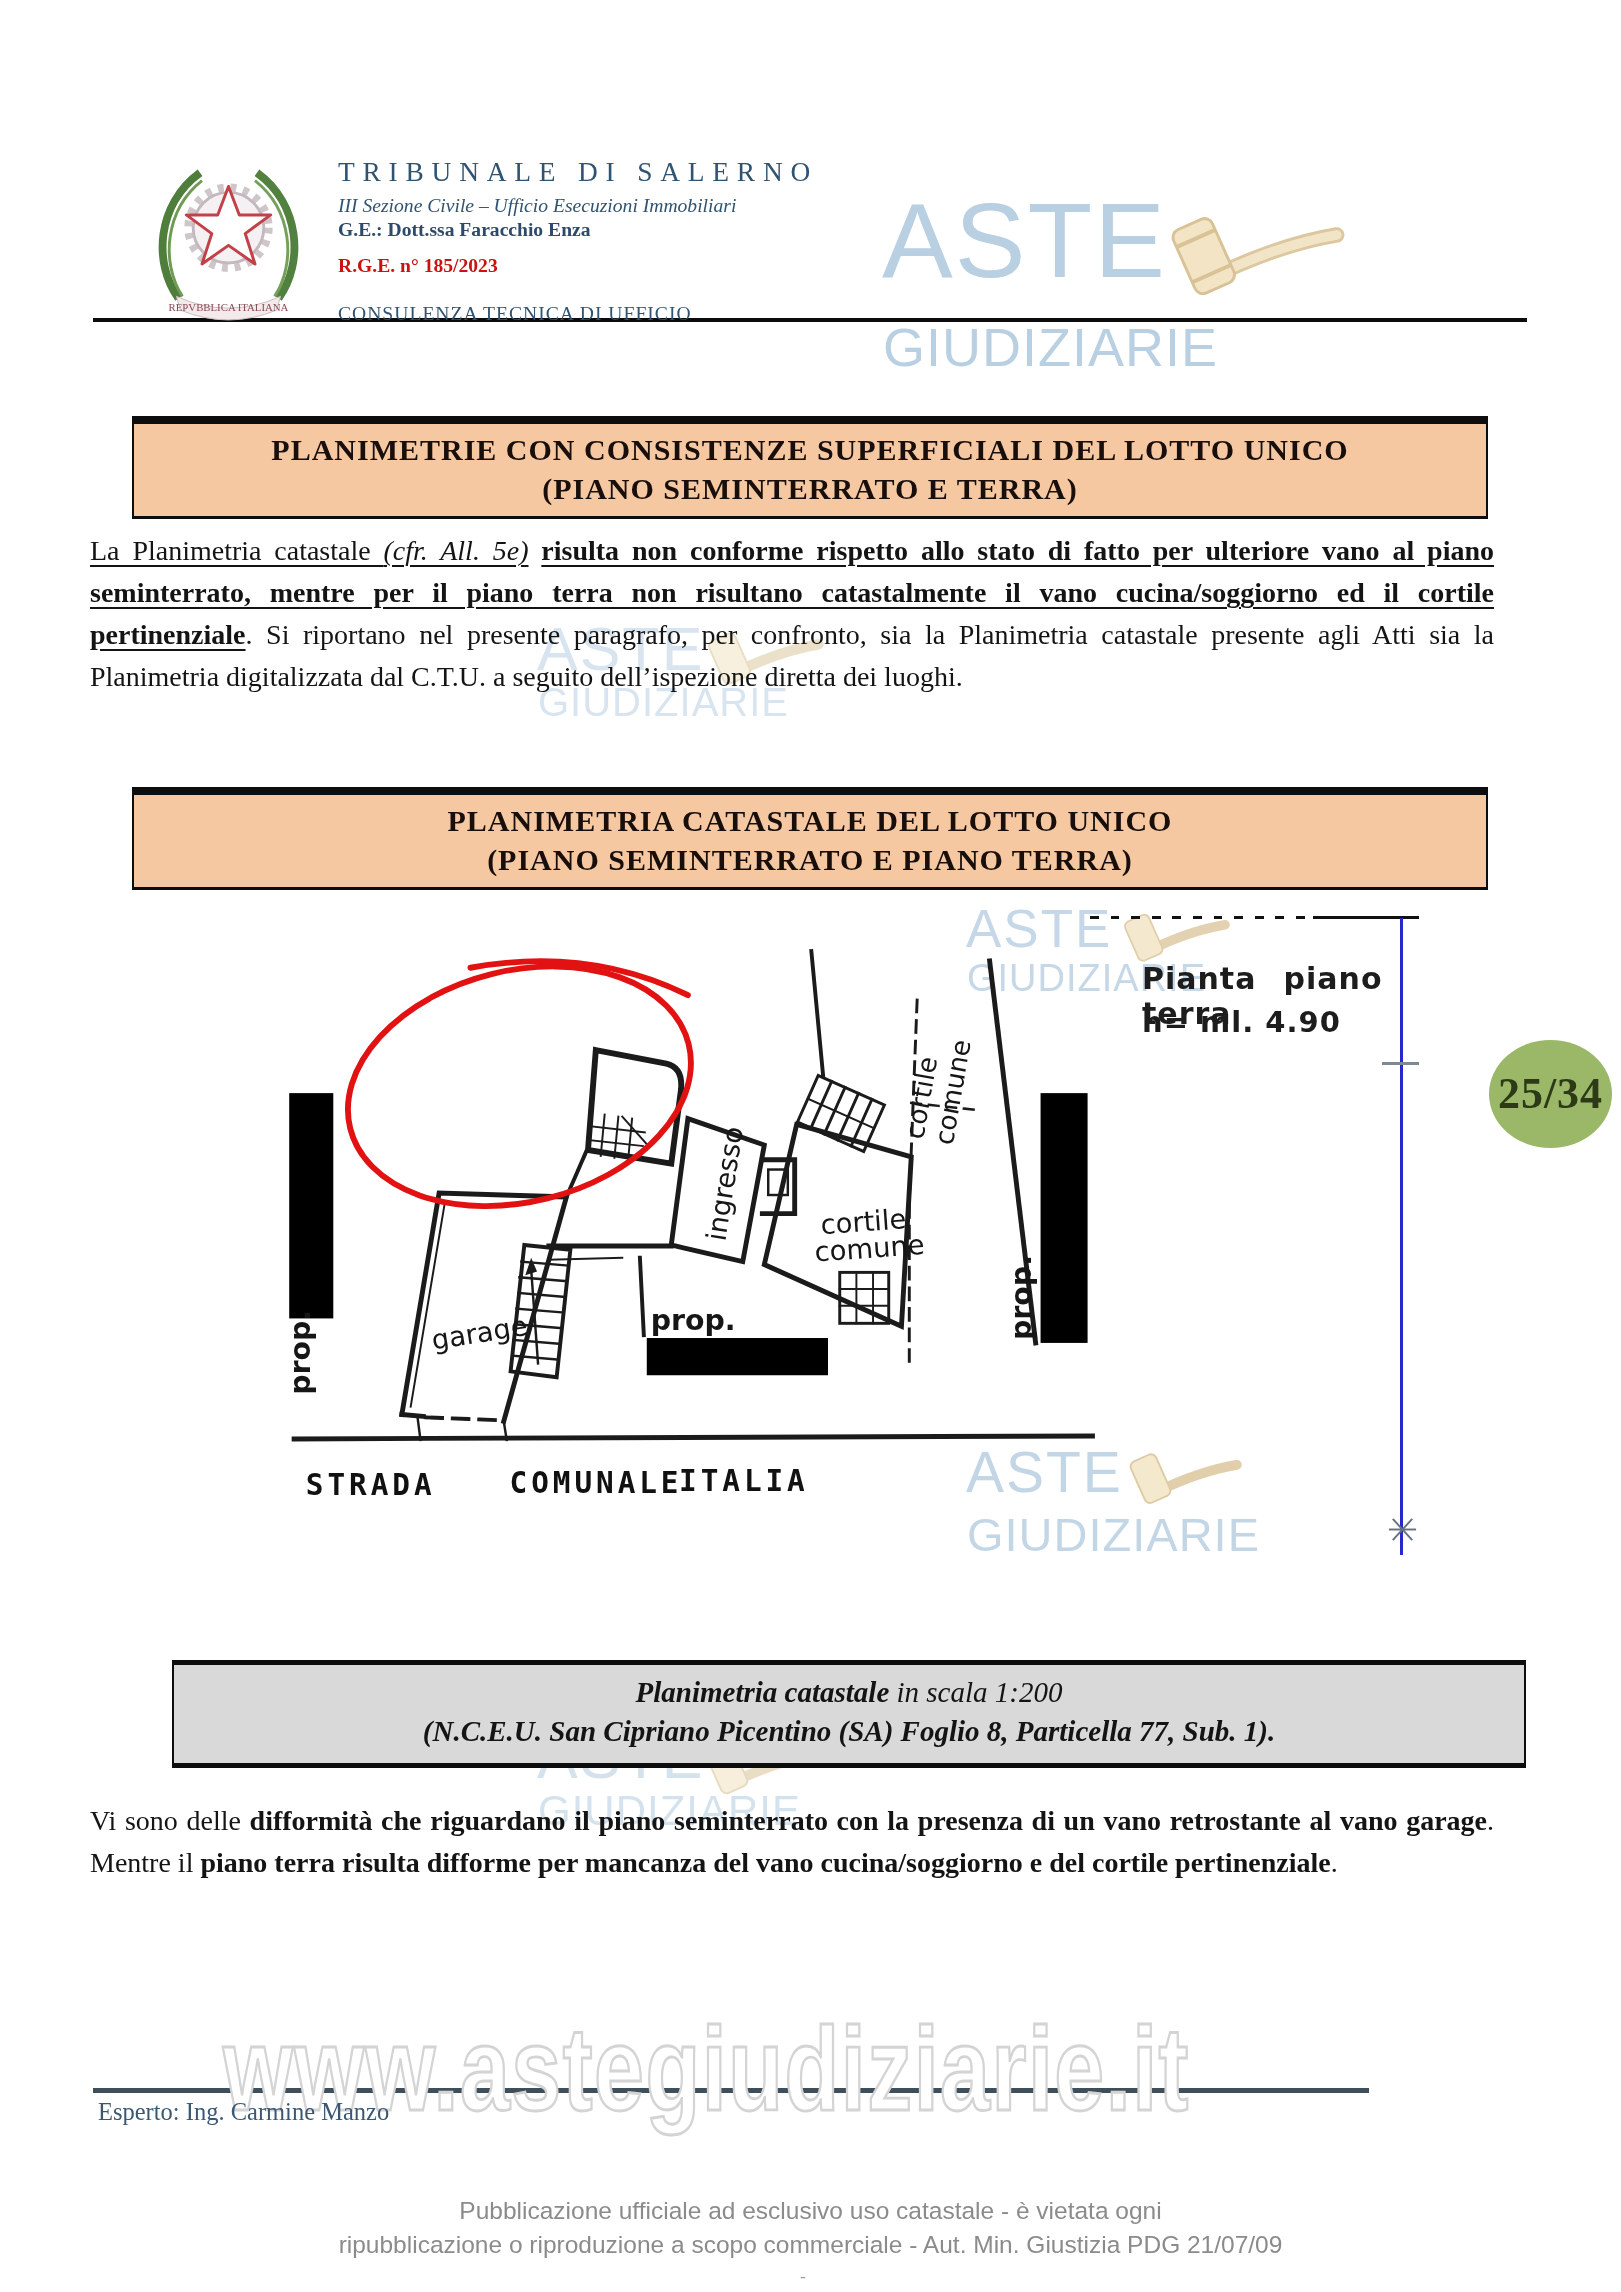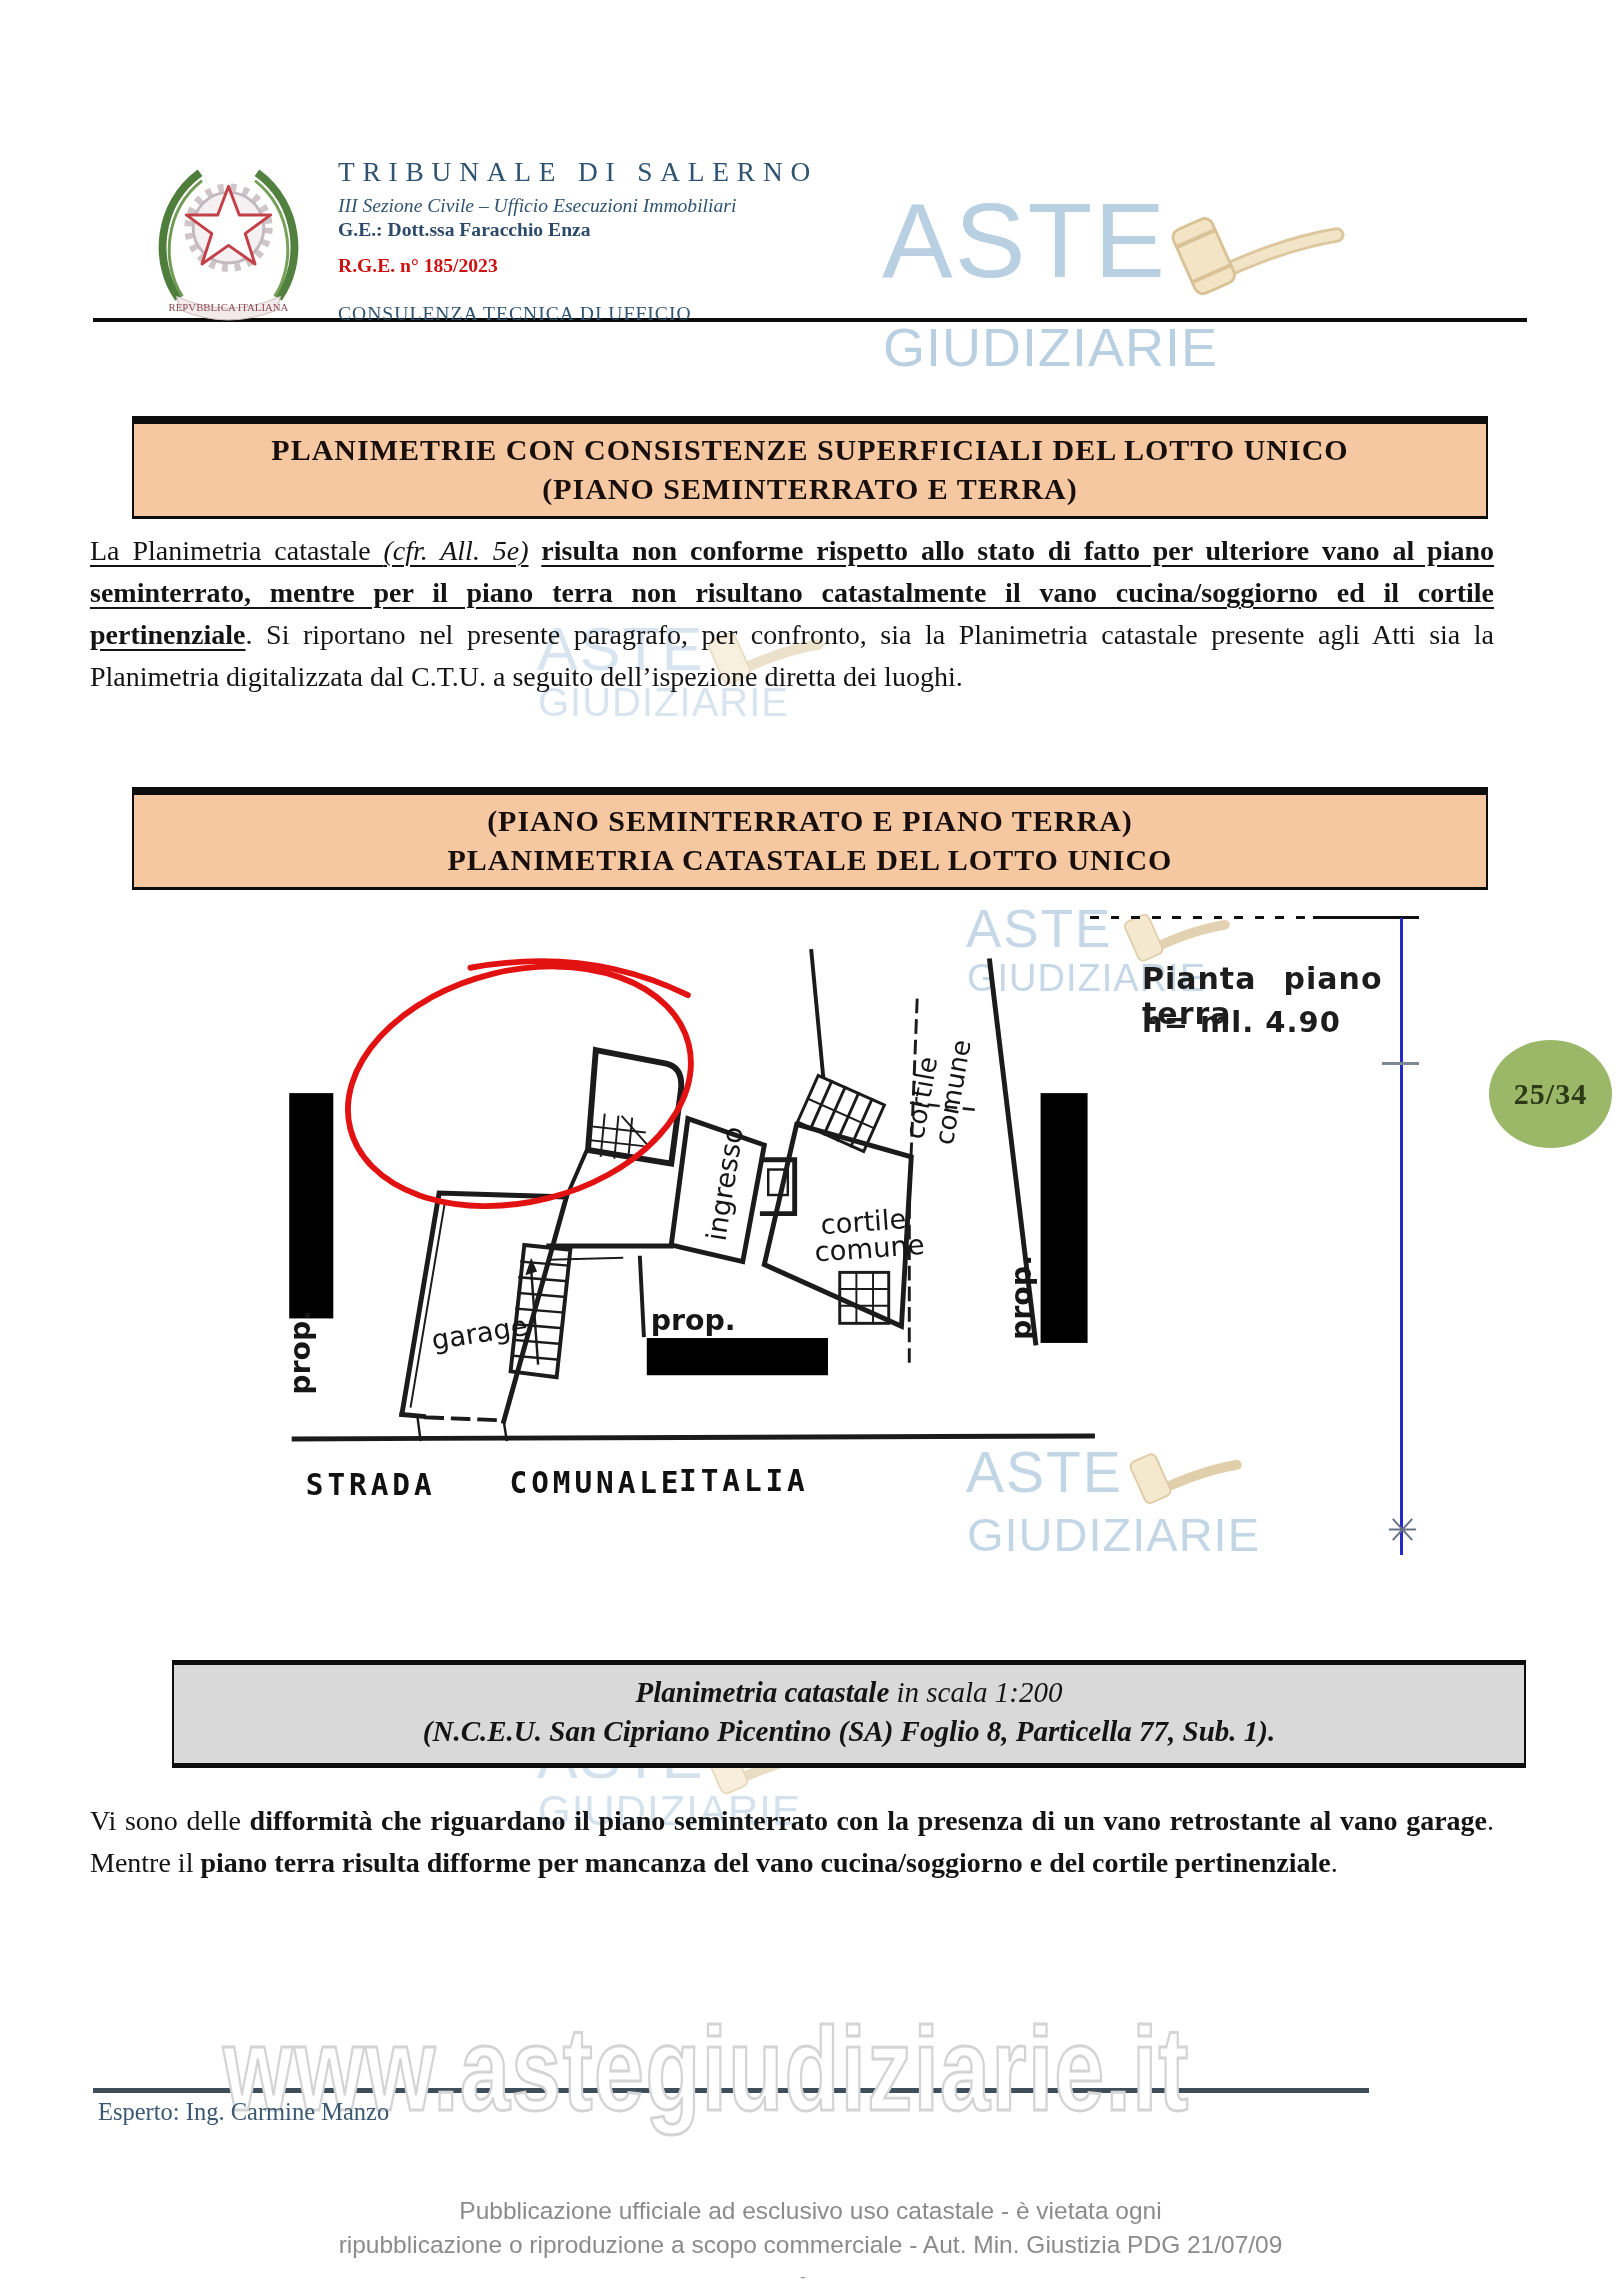--- a/index.html
+++ b/index.html
@@ -70,21 +70,21 @@
              background:repeating-linear-gradient(90deg,#111 0 8.8px,transparent 8.8px 20.6px);}
   .solid-line{position:absolute;left:1137px;top:8.8px;width:106px;height:2.9px;background:#111;z-index:2;}
   .blue-line{position:absolute;left:1224px;top:10.8px;width:2.9px;height:637px;
              background:var(--ruler-blue,#2629c9);z-index:2;}
   .blue-tick{position:absolute;left:1206px;top:155px;width:37px;height:2.9px;background:#7c8894;z-index:2;}
   .star-mark{position:absolute;left:1210px;top:606px;z-index:2;}
 
   
   .badge{position:absolute;left:1489px;top:1040px;width:123px;height:108px;border-radius:50%;
          background:var(--badge-bg,#9bb869);z-index:3;text-align:center;line-height:108px;
-         font-weight:bold;font-size:30px;color:var(--badge-text,#2c3a16);letter-spacing:1px;}
+         font-weight:bold;font-size:44px;color:var(--badge-text,#2c3a16);letter-spacing:1px;}
   .footer-divider{position:absolute;left:93px;top:2088px;width:1276px;height:4.9px;
                   background:var(--footer-line,#3e4e5a);z-index:1;}
   .expert{position:absolute;left:98px;top:2098px;font-size:24.5px;color:var(--esperto-blue,#3b5873);z-index:3;}
   .foot-note{position:absolute;left:0;top:2194px;width:1621px;text-align:center;z-index:3;
              font-family:"Liberation Sans",sans-serif;font-size:24.5px;line-height:34px;
              color:var(--footer-gray,#8b8b8b);}
   .tiny-mark{position:absolute;left:800px;top:2266px;font-size:17.6px;color:#9a9a9a;z-index:3;}
 
   
   .plab{font-family:"DejaVu Sans",sans-serif;fill:#161616;}
@@ -143,22 +143,22 @@
   </div>
 
   <div class="title-box" style="top:416px;">
     <div class="l">PLANIMETRIE CON CONSISTENZE SUPERFICIALI DEL LOTTO UNICO</div>
     <div class="l">(PIANO SEMINTERRATO E TERRA)</div>
   </div>
 
   <div class="para" style="top:530px;"><span class="u">La Planimetria catastale </span><span class="i u">(cfr. All. 5e)</span><span> </span><span class="b u">risulta non conforme rispetto allo stato di fatto per ulteriore vano al piano seminterrato, mentre per il piano terra non risultano catastalmente il vano cucina/soggiorno ed il cortile pertinenziale</span><span>.  Si riportano nel presente paragrafo, per confronto, sia la Planimetria catastale presente agli Atti sia la Planimetria digitalizzata dal C.T.U. a seguito dell’ispezione diretta dei luoghi.</span></div>
 
   <div class="title-box" style="top:787px;">
+    <div class="l">PLANIMETRIA CATASTALE DEL LOTTO UNICO</div>
     <div class="l">(PIANO SEMINTERRATO E PIANO TERRA)</div>
-    <div class="l">PLANIMETRIA CATASTALE DEL LOTTO UNICO</div>
   </div>
 
   <div class="plan">
 
     <div class="wm wm-c">
       <span class="w1">ASTE</span>
       <span class="w2">GIUDIZIARIE</span>
       <svg class="gavel" viewBox="0 0 200 110">
         <path d="M60,74 Q130,40 190,30" fill="none" stroke="#dcc79e" stroke-width="16" stroke-linecap="round"></path>
         <g transform="rotate(-24 52 52)">

